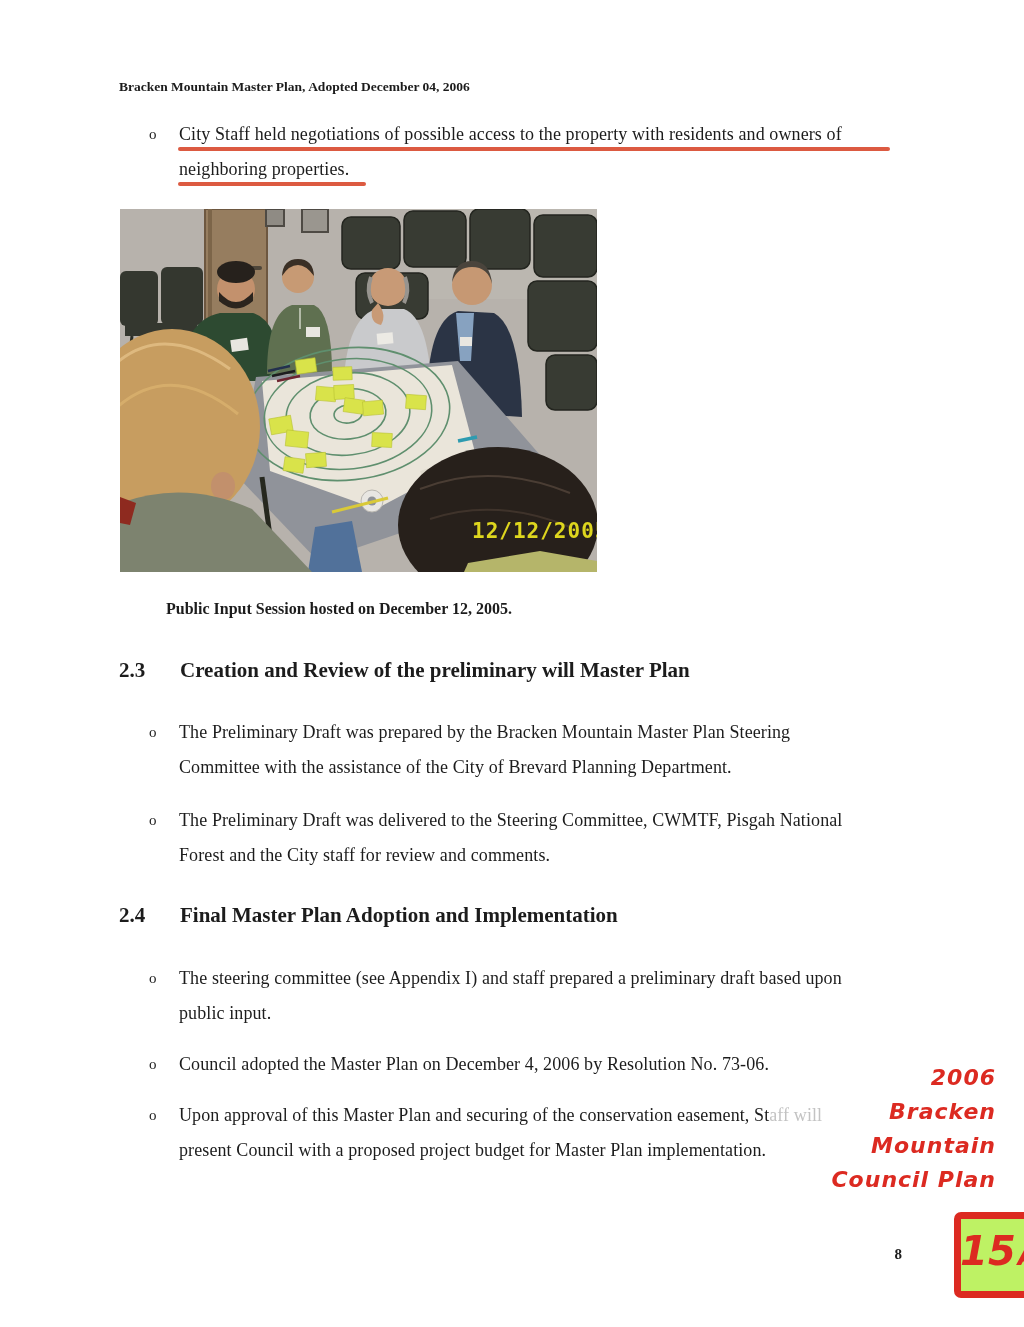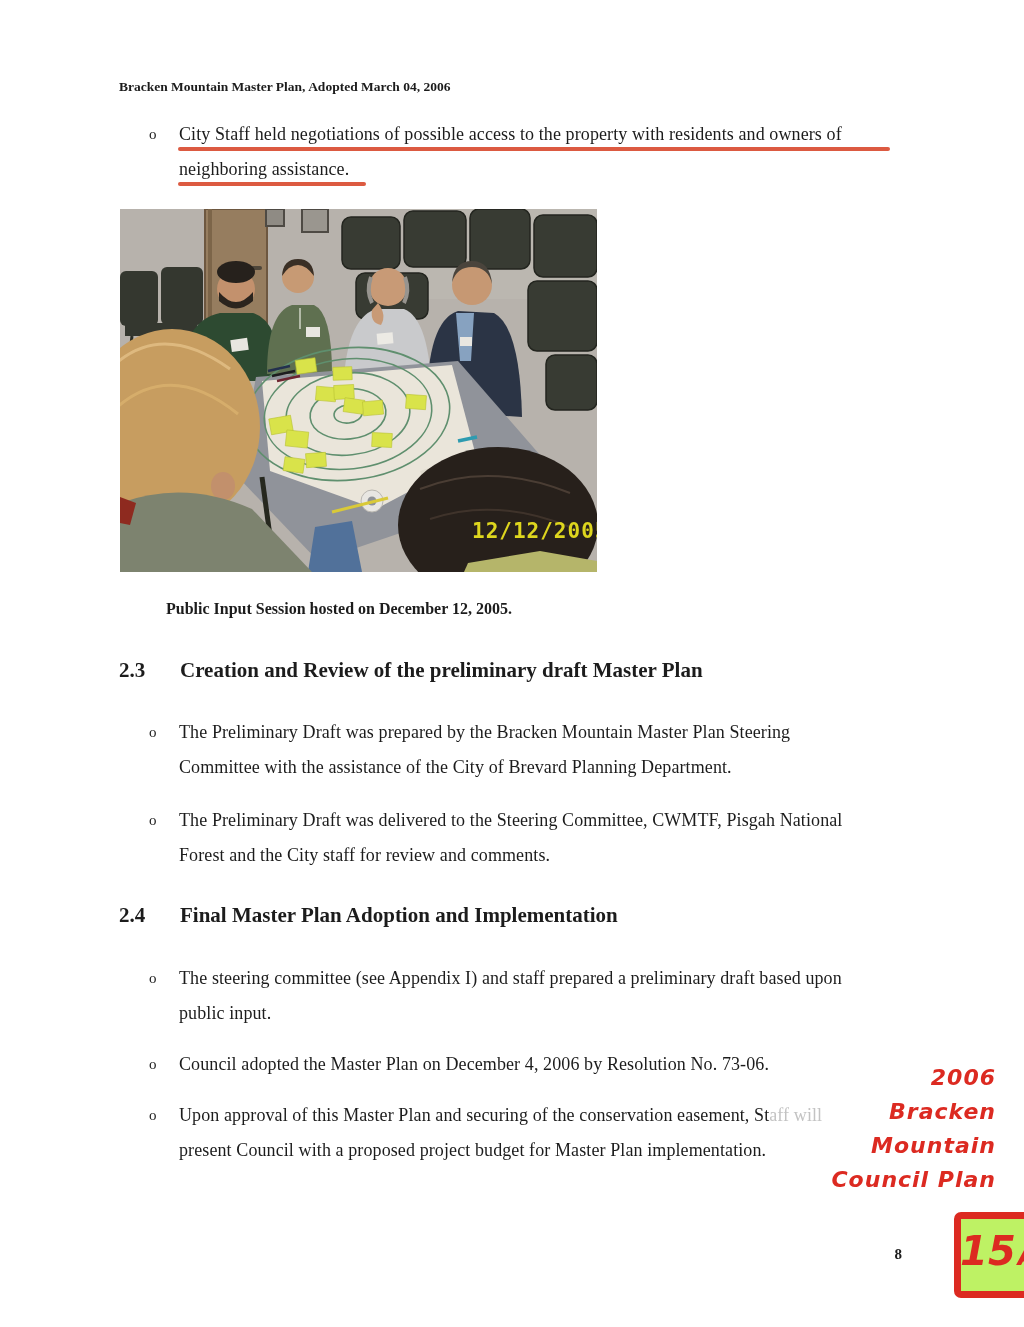--- a/index.html
+++ b/index.html
@@ -24,25 +24,25 @@
   .s15{font-family:"DejaVu Sans",sans-serif;font-style:italic;font-weight:bold;
        font-size:40px;color:#dc2a21;line-height:1;}
   .sA{font-family:"DejaVu Sans",sans-serif;font-style:italic;font-weight:bold;
       font-size:26px;color:#dc2a21;line-height:1;margin-left:2px;}
 </style>
 </head>
 <body>
 
 <div class="page">
 
-  <div class="doc-header" style="left:119px;top:79px">Bracken Mountain Master Plan, Adopted March 04, 2006</div>
+  <div class="doc-header" style="left:119px;top:79px">Bracken Mountain Master Plan, Adopted December 04, 2006</div>
 
   <div class="mk" style="left:149px;top:126px">o</div>
   <div class="tl" style="left:179px;top:122px">City Staff held negotiations of possible access to the property with residents and owners of</div>
-  <div class="tl" style="left:179px;top:157px">neighboring assistance.</div>
+  <div class="tl" style="left:179px;top:157px">neighboring properties.</div>
   <div class="ul-red" style="left:178px;top:147px;width:712px"></div>
   <div class="ul-red" style="left:178px;top:182px;width:188px"></div>
 
   <div class="photo">
     <svg width="477" height="363" viewBox="0 0 477 363">
 
       <rect x="0" y="0" width="477" height="363" fill="#b7b2ac"></rect>
       <rect x="290" y="0" width="187" height="90" fill="#c0bbb5" opacity="0.55"></rect>
 
       <g>
@@ -168,21 +168,21 @@
         <polygon points="348,354 420,342 477,352 477,363 344,363" fill="#b5b56a"></polygon>
       </g>
 
       <text x="352" y="329" font-size="21" font-weight="bold" letter-spacing="1" font-family="'DejaVu Sans Mono',monospace" fill="#ded61e">12/12/2005</text>
     </svg>
   </div>
 
   <div class="caption" style="left:166px;top:600px">Public Input Session hosted on December 12, 2005.</div>
 
   <div class="hnum" style="left:119px;top:658px">2.3</div>
-  <div class="htitle" style="left:180px;top:658px">Creation and Review of the preliminary draft Master Plan</div>
+  <div class="htitle" style="left:180px;top:658px">Creation and Review of the preliminary will Master Plan</div>
 
   <div class="mk" style="left:149px;top:724px">o</div>
   <div class="tl" style="left:179px;top:720px">The Preliminary Draft was prepared by the Bracken Mountain Master Plan Steering</div>
   <div class="tl" style="left:179px;top:755px">Committee with the assistance of the City of Brevard Planning Department.</div>
 
   <div class="mk" style="left:149px;top:812px">o</div>
   <div class="tl" style="left:179px;top:808px">The Preliminary Draft was delivered to the Steering Committee, CWMTF, Pisgah National</div>
   <div class="tl" style="left:179px;top:843px">Forest and the City staff for review and comments.</div>
 
   <div class="hnum" style="left:119px;top:903px">2.4</div>

